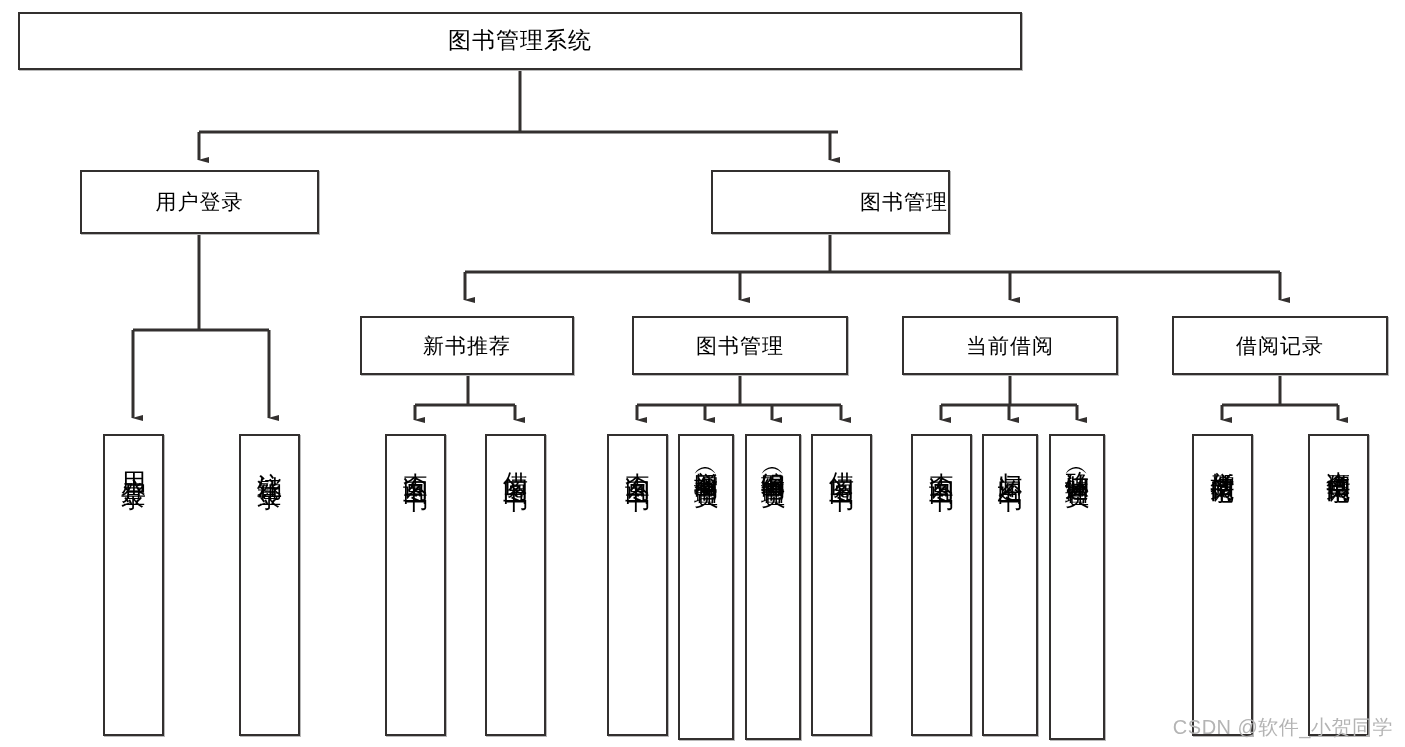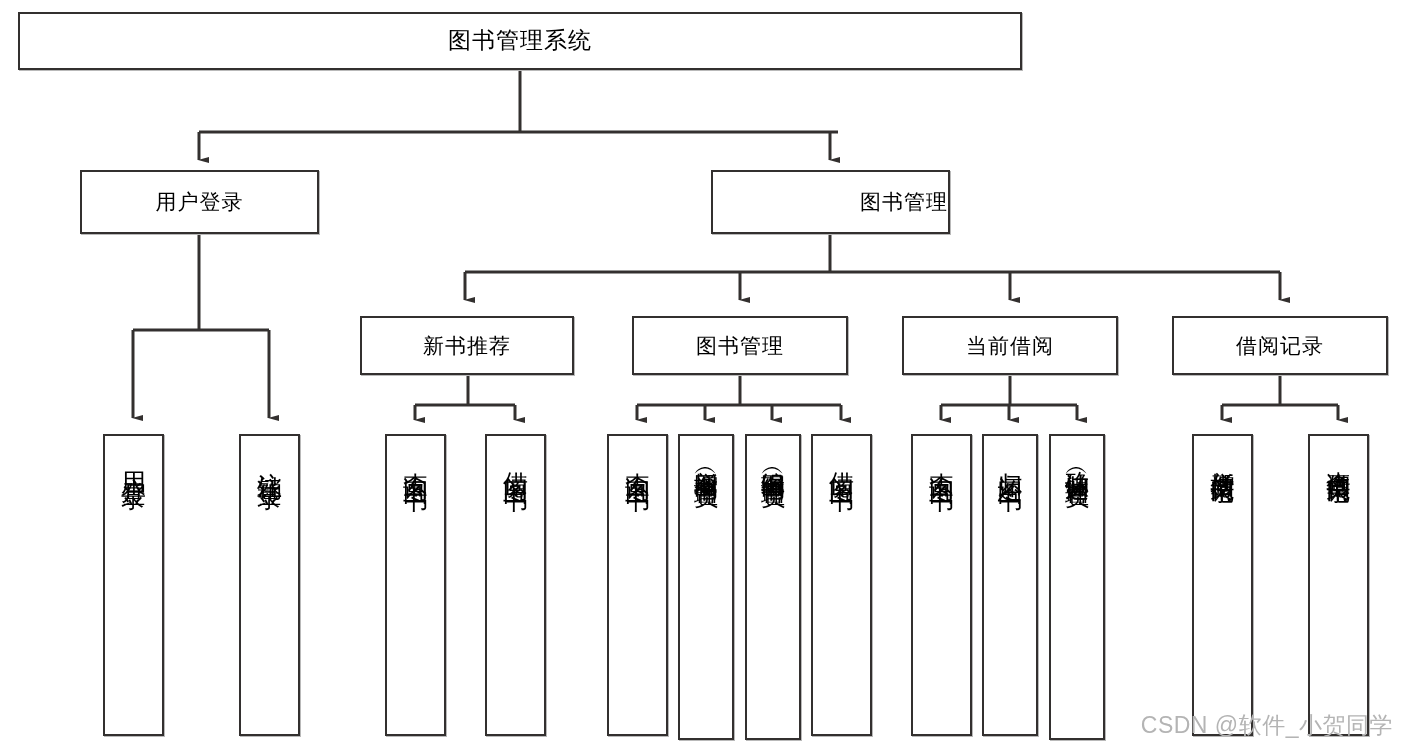--- a/index.html
+++ b/index.html
@@ -45,21 +45,21 @@
     letter-spacing:5px;
     line-height:1;
     white-space:nowrap;
   }
   .node.leaf.tight .label{letter-spacing:2px;font-size:24px;}
 
   .watermark{
     position:absolute;
     right:12px;
     bottom:6px;
-    font-size:23px;
+    font-size:20px;
     color:#b4b4b4;
     letter-spacing:.5px;
     white-space:nowrap;
     user-select:none;
   }
 </style>
 </head>
 <body>
 
 <div id="canvas">

